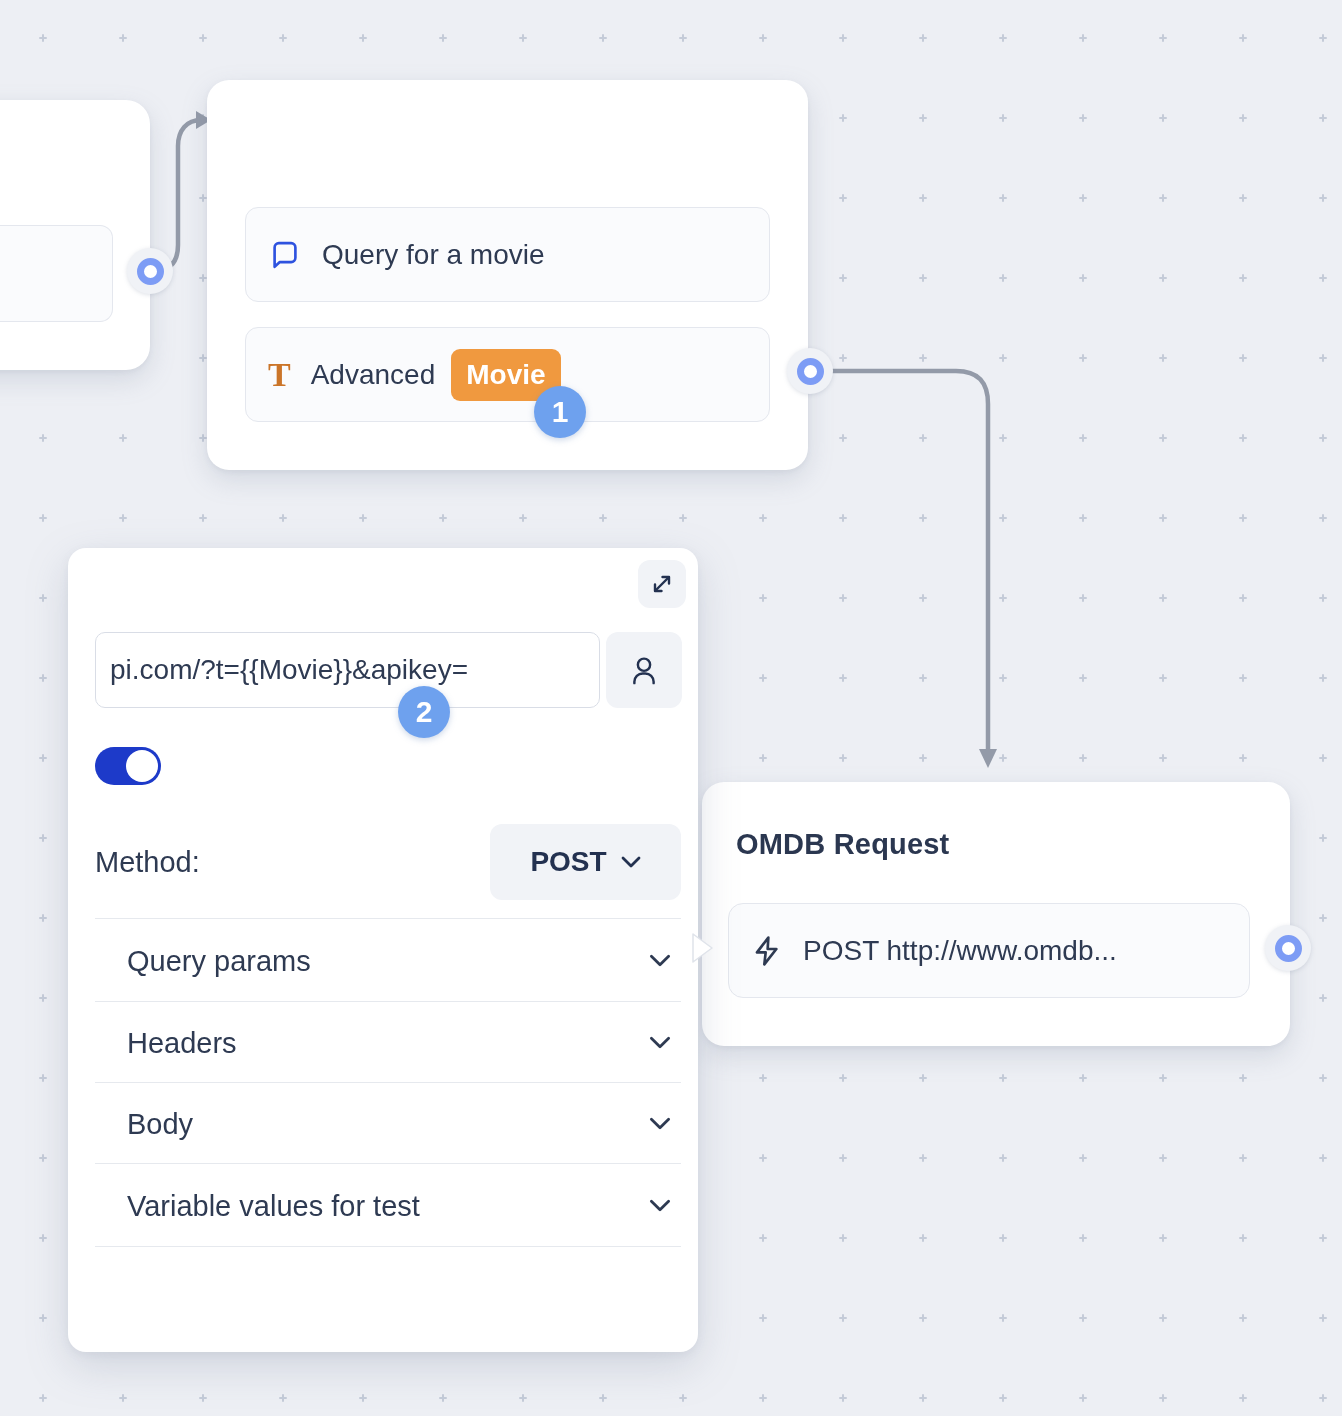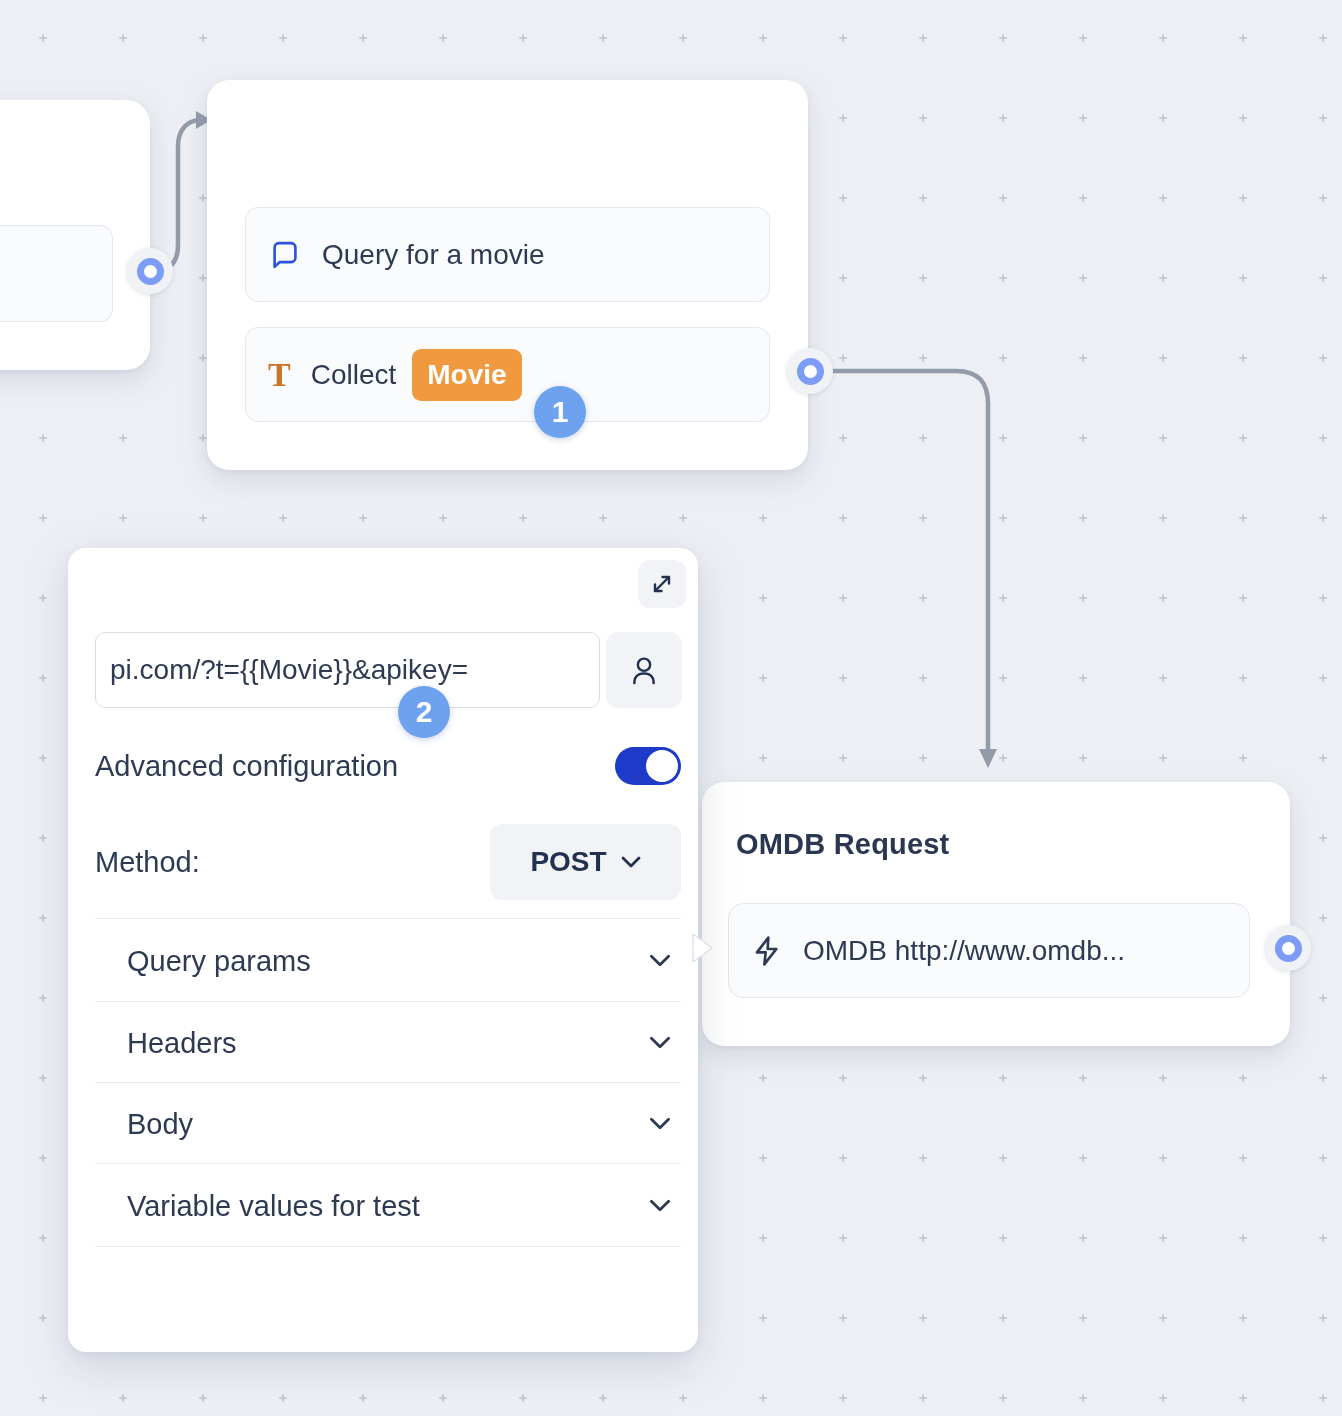--- a/index.html
+++ b/index.html
@@ -429,36 +429,36 @@
 
     <div class="node-item" style="left:38px;top:127px;width:525px;height:95px;">
       <svg width="34" height="34" viewBox="0 0 36 36">
         <path d="M7 10 a4.5 4.5 0 0 1 4.5-4.5 h13 a4.5 4.5 0 0 1 4.5 4.5 v11 a4.5 4.5 0 0 1 -4.5 4.5 h-12 l-5.5 5 z" fill="none" stroke="#2d52df" stroke-width="2.8" stroke-linejoin="round"></path>
       </svg>
       <span class="label">Query for a movie</span>
     </div>
 
     <div class="node-item" style="left:38px;top:247px;width:525px;height:95px;">
       <span class="t-glyph">T</span>
-      <span class="label">Collect</span>
+      <span class="label">Advanced</span>
       <span class="badge" style="margin-left:-4px;font-weight:bold;">Movie</span>
     </div>
   </div>
   <div class="port" style="left:787px;top:348px;">
     <div class="ring"></div>
   </div>
   <div class="step-circle" style="left:534px;top:386px;">1</div>
 
   <div class="node-card" style="left:702px;top:782px;width:588px;height:264px;">
     <div class="node-title" style="left:34px;top:46px;">OMDB Request</div>
     <div class="node-item" style="left:26px;top:121px;width:522px;height:95px;border-radius:15px;">
       <svg width="32" height="32" viewBox="0 0 24 24">
         <path d="M13 2 L4.5 13 H11 L10 22 L19 10.5 H12.5 Z" fill="none" stroke="#2e3a52" stroke-width="2" stroke-linejoin="round"></path>
       </svg>
-      <span class="label">OMDB http://www.omdb...</span>
+      <span class="label">POST http://www.omdb...</span>
     </div>
   </div>
   <svg class="notch" width="26" height="34" viewBox="0 0 26 34" style="left:690px;top:931px;">
     <path d="M 3 3 L 22 17 L 3 31 Z" fill="#ffffff" stroke="#dfe3ea" stroke-width="1.5" stroke-linejoin="round"></path>
   </svg>
   <div class="port" style="left:1265px;top:925px;">
     <div class="ring"></div>
   </div>
 
   <div class="panel">
@@ -473,21 +473,20 @@
     <input class="url-input" type="text" value="pi.com/?t={{Movie}}&amp;apikey=" style="">
 
     <button class="icon-btn person-btn">
       <svg width="42" height="42" viewBox="0 0 48 48">
         <circle cx="24" cy="18" r="7" fill="none" stroke="#233150" stroke-width="2.8"></circle>
         <path d="M13 39 v-1.5 a9.5 9.5 0 0 1 9.5-9.5 h3 a9.5 9.5 0 0 1 9.5 9.5 V39" fill="none" stroke="#233150" stroke-width="2.8" stroke-linecap="round"></path>
       </svg>
     </button>
 
     <div class="adv-row">
-      <span class="adv-label">Advanced configuration</span>
       <button class="toggle">
         <span class="knob"></span>
       </button>
     </div>
 
     <div class="method-row">
       <span class="method-label">Method:</span>
       <button class="method-select">
         <span>POST</span>
         <svg width="20" height="13" viewBox="0 0 20 13">

